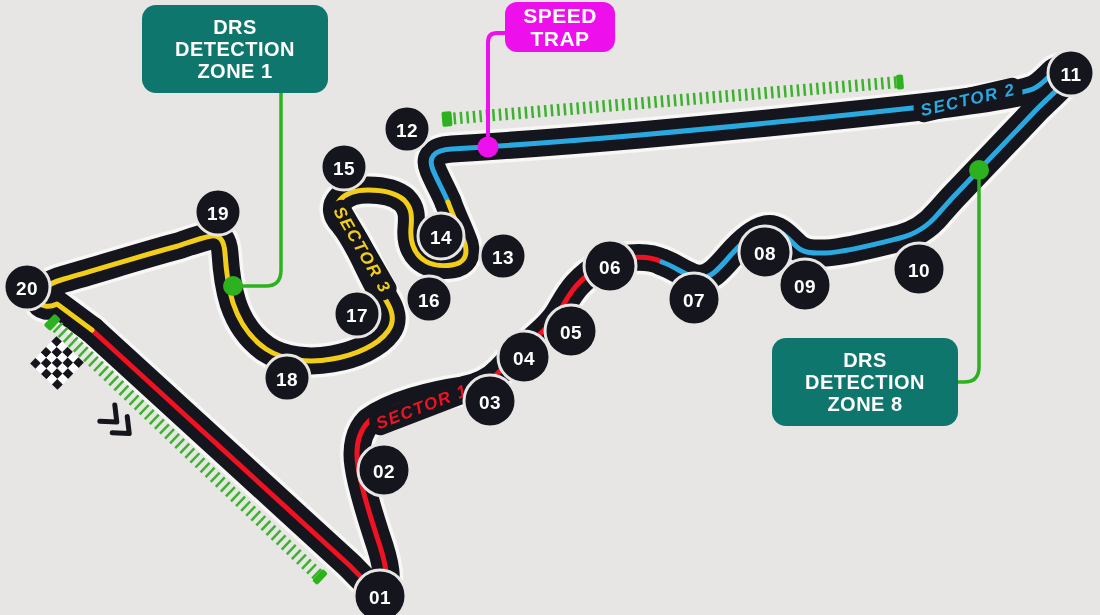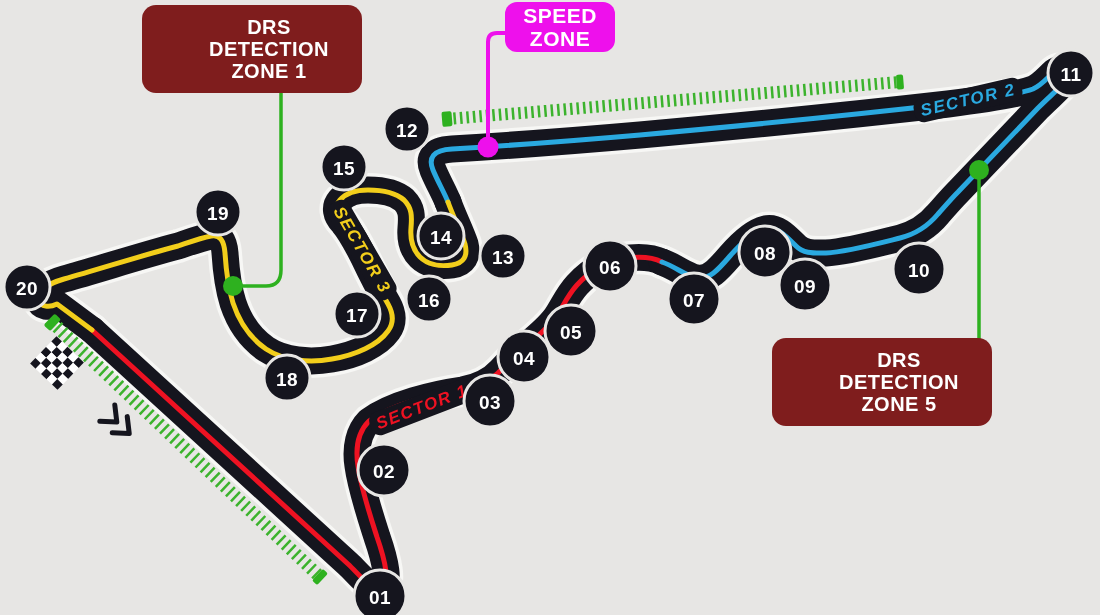--- a/index.html
+++ b/index.html
@@ -30,21 +30,21 @@
     font-weight:bold;font-size:19px;letter-spacing:.5px;
     text-anchor:middle;dominant-baseline:central;
   }
   .callout{
     position:absolute;
     display:flex;flex-direction:column;align-items:center;justify-content:center;
     border-radius:14px;
     color:#fff;font-weight:bold;text-align:center;
     line-height:1.1;letter-spacing:.5px;
   }
-  .callout.green{background:#7f1d1d;font-size:20px;padding-left:34px;}
+  .callout.green{background:#0f766e;font-size:20px;}
   .callout.magenta{background:#ee10ec;font-size:21px;border-radius:12px;}
   .callout span{display:block;white-space:nowrap;}
 </style>
 </head>
 <body>
 
 <div class="stage">
   <svg width="1100" height="615" viewBox="0 0 1100 615">
 
     <g>
@@ -176,20 +176,20 @@
       </g>
   </svg>
 
   <div class="callout green" style="left:142px;top:5px;width:186px;height:88px;">
     <span>DRS</span>
     <span>DETECTION</span>
     <span>ZONE 1</span>
   </div>
   <div class="callout magenta" style="left:505px;top:2px;width:110px;height:50px;">
     <span>SPEED</span>
-    <span>ZONE</span>
+    <span>TRAP</span>
   </div>
   <div class="callout green" style="left:772px;top:338px;width:186px;height:88px;">
     <span>DRS</span>
     <span>DETECTION</span>
-    <span>ZONE 5</span>
+    <span>ZONE 8</span>
   </div>
 </div>
 
 </body></html>

